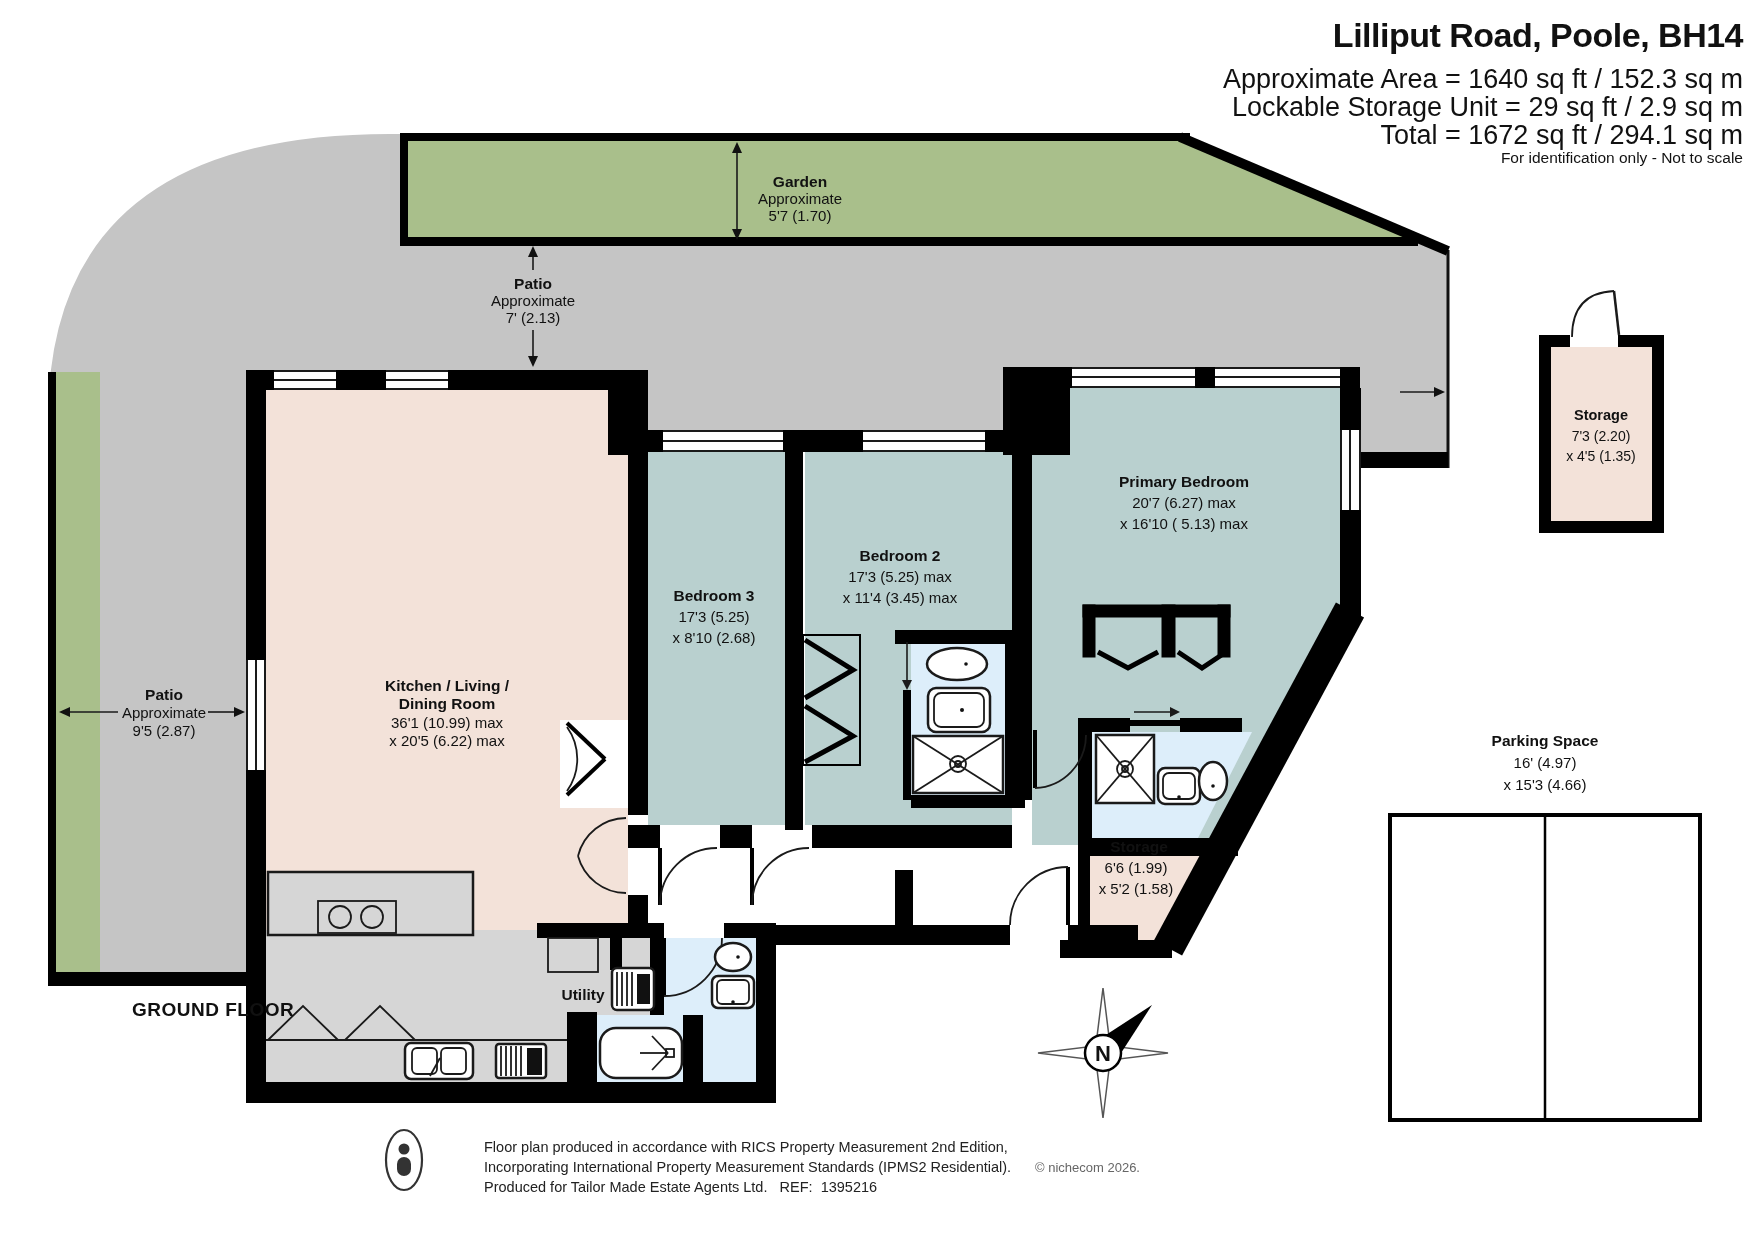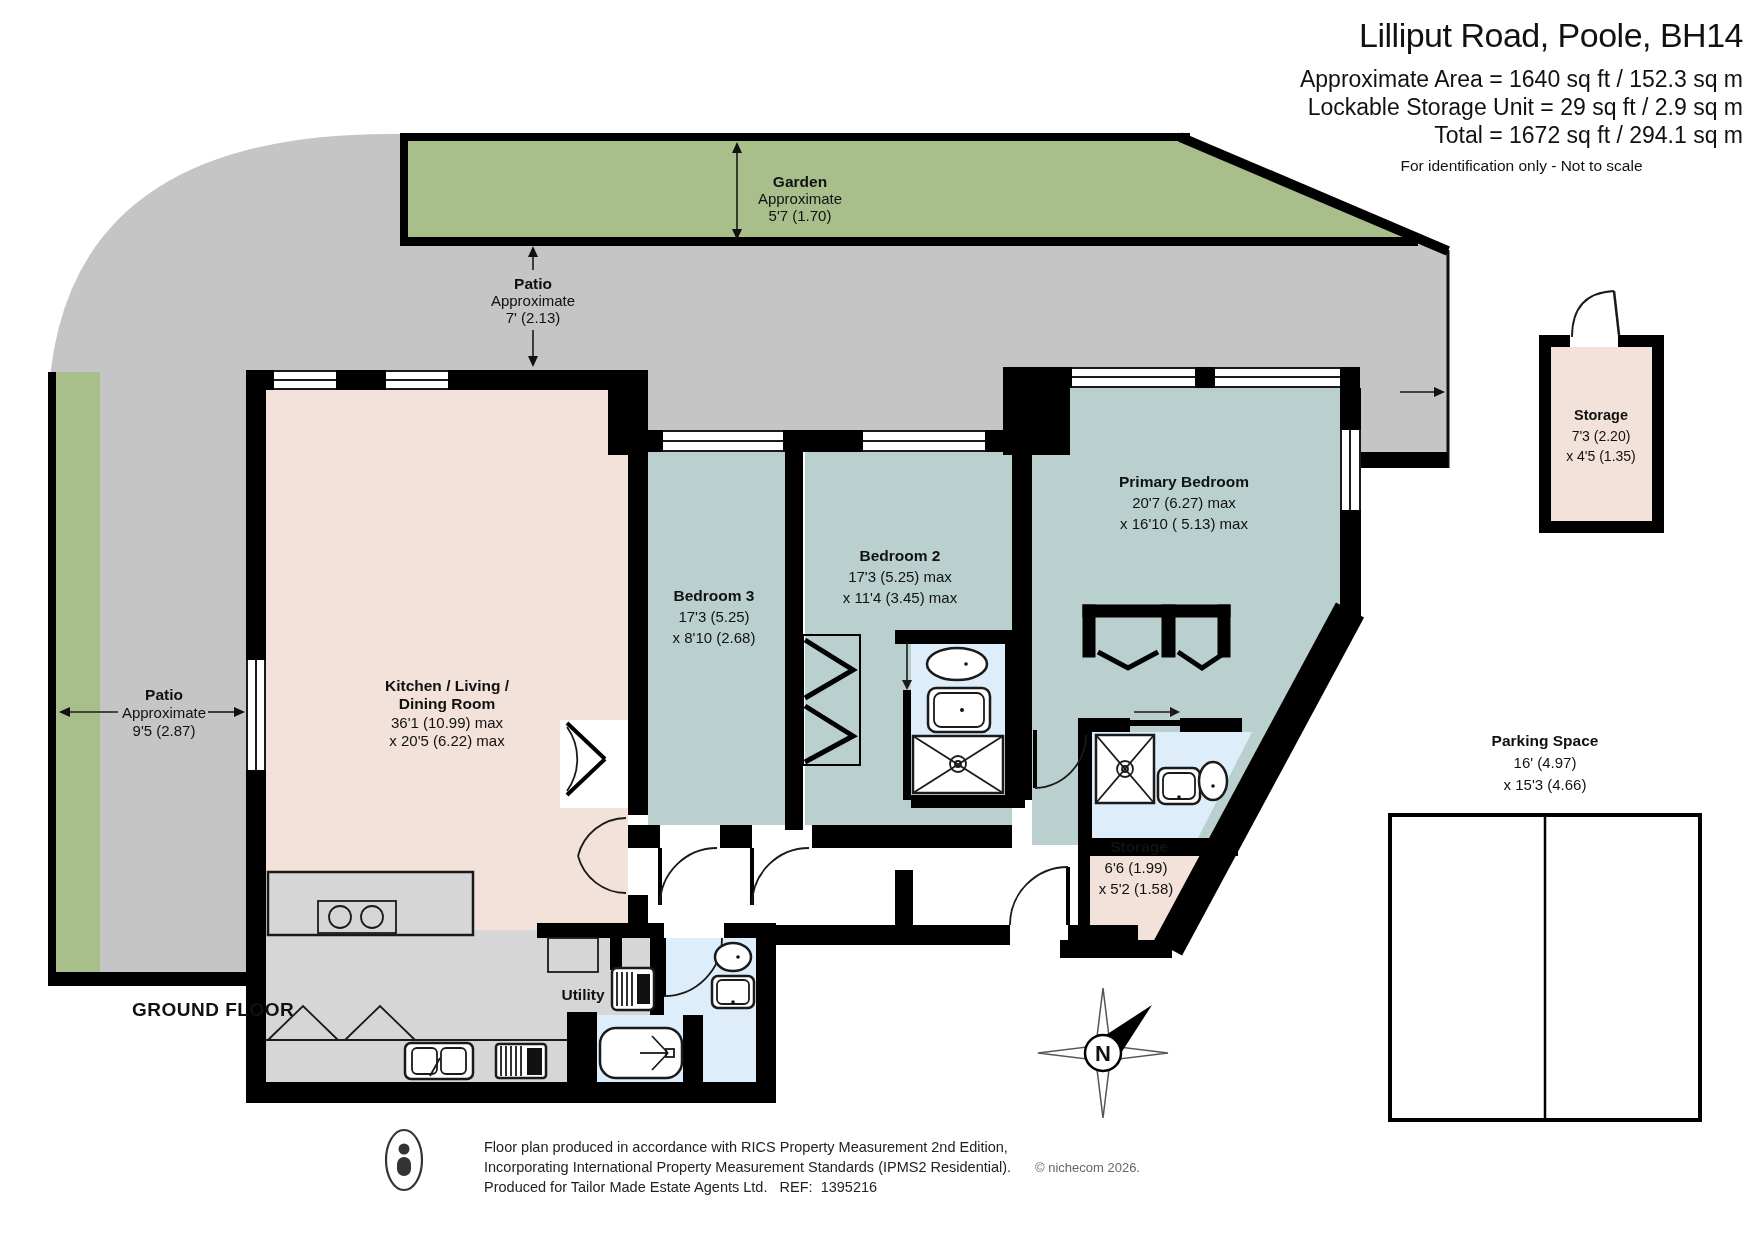--- a/index.html
+++ b/index.html
@@ -1,22 +1,22 @@
 <!DOCTYPE html>
 <html><head>
 <meta charset="utf-8">
 <style>
   html,body{margin:0;padding:0;background:#fff;}
   #stage{position:relative;width:1755px;height:1241px;background:#fff;overflow:hidden;
          font-family:"Liberation Sans",sans-serif;}
   #plan-svg{position:absolute;left:0;top:0;}
   #header{position:absolute;top:16px;right:12px;text-align:right;color:#111;}
-  #header .title{font-size:34px;font-weight:normal;letter-spacing:-0.5px;margin-bottom:10px;}
-  #header .area-line{font-size:23px;line-height:28px;}
-  #header .note{font-size:15.5px;margin-top:8px;text-align:center;}
+  #header .title{font-size:34px;font-weight:bold;letter-spacing:-0.5px;margin-bottom:10px;}
+  #header .area-line{font-size:27px;line-height:28px;}
+  #header .note{font-size:15.5px;}
   text{font-family:"Liberation Sans",sans-serif;fill:#111;}
   .room-name{font-size:15.5px;font-weight:bold;}
   .room-dim{font-size:15px;}
   .small-name{font-size:14.5px;font-weight:bold;}
   .small-dim{font-size:14px;}
   .ground{font-size:19px;font-weight:bold;letter-spacing:0.5px;}
   .footer-txt{font-size:14.5px;fill:#222;}
   .credit{font-size:13px;fill:#666;}
   .wall{fill:#000;}
   .fixture{stroke:#1a1a1a;stroke-width:2.5;fill:#fff;}

